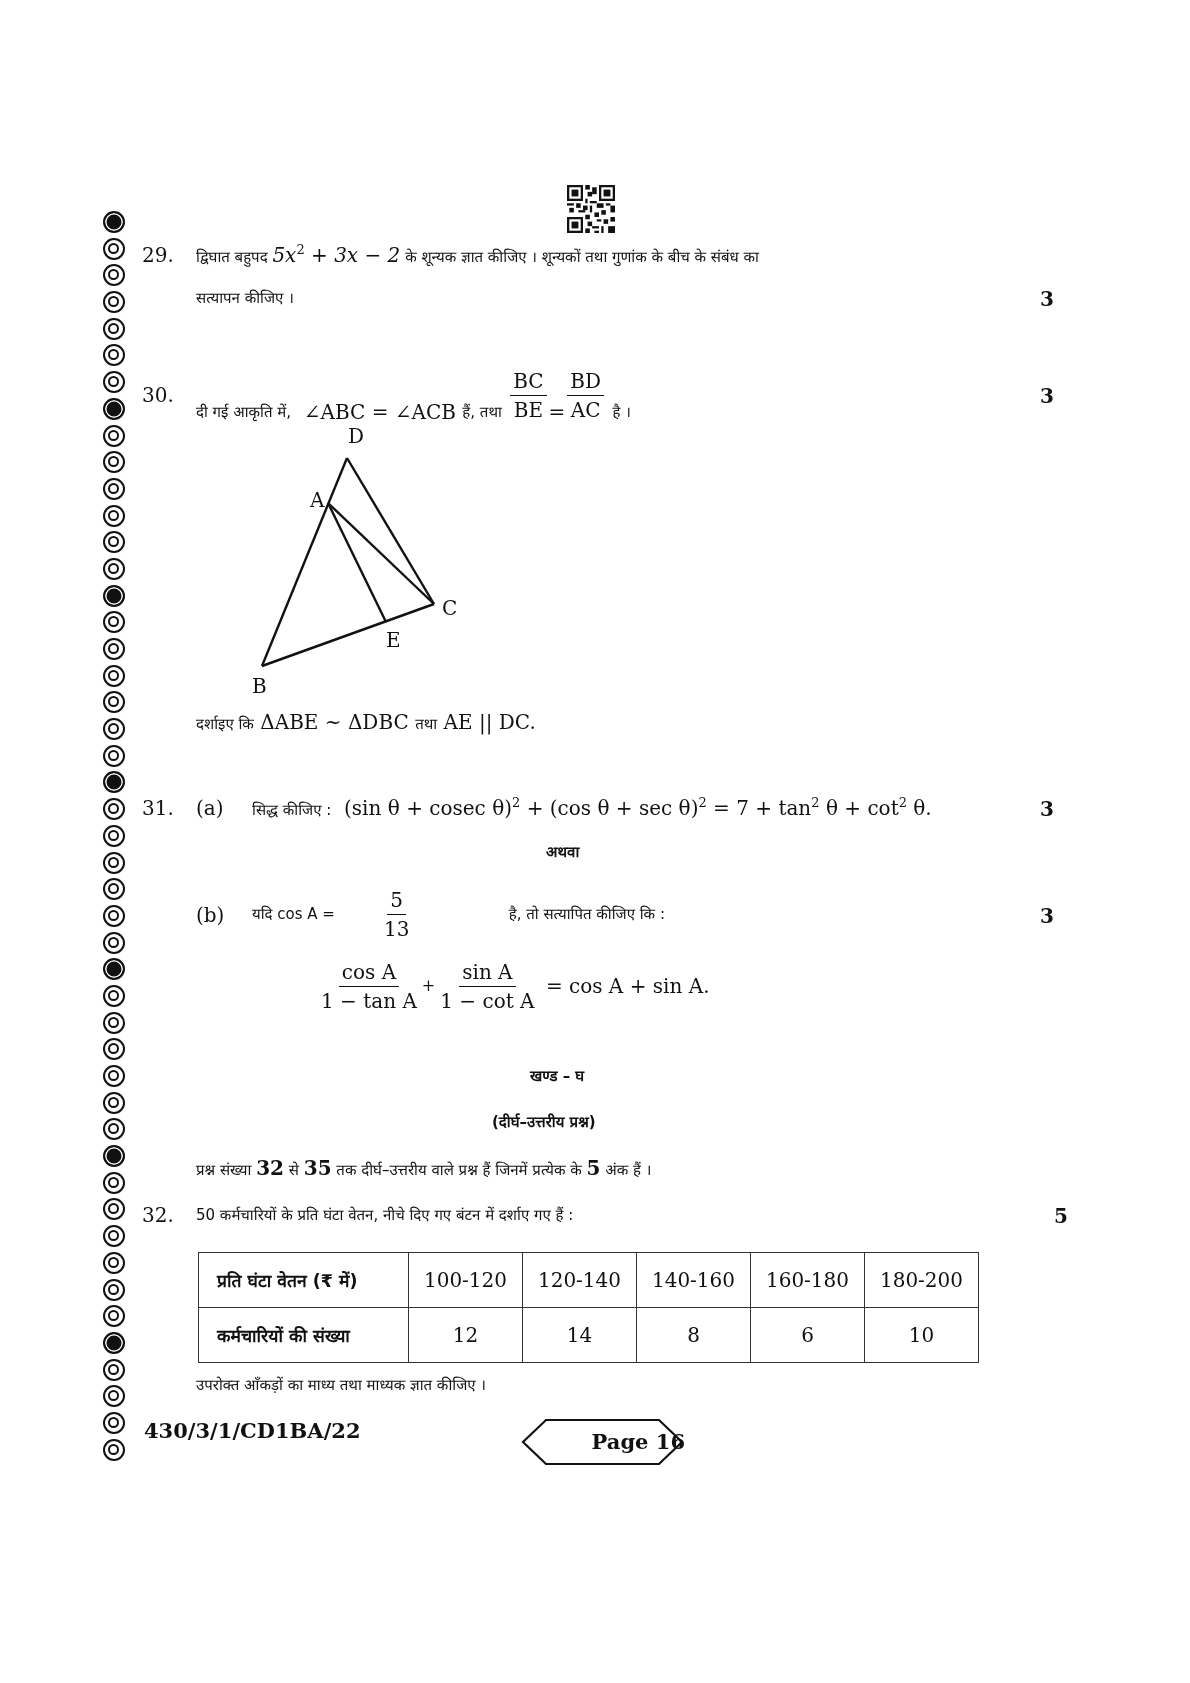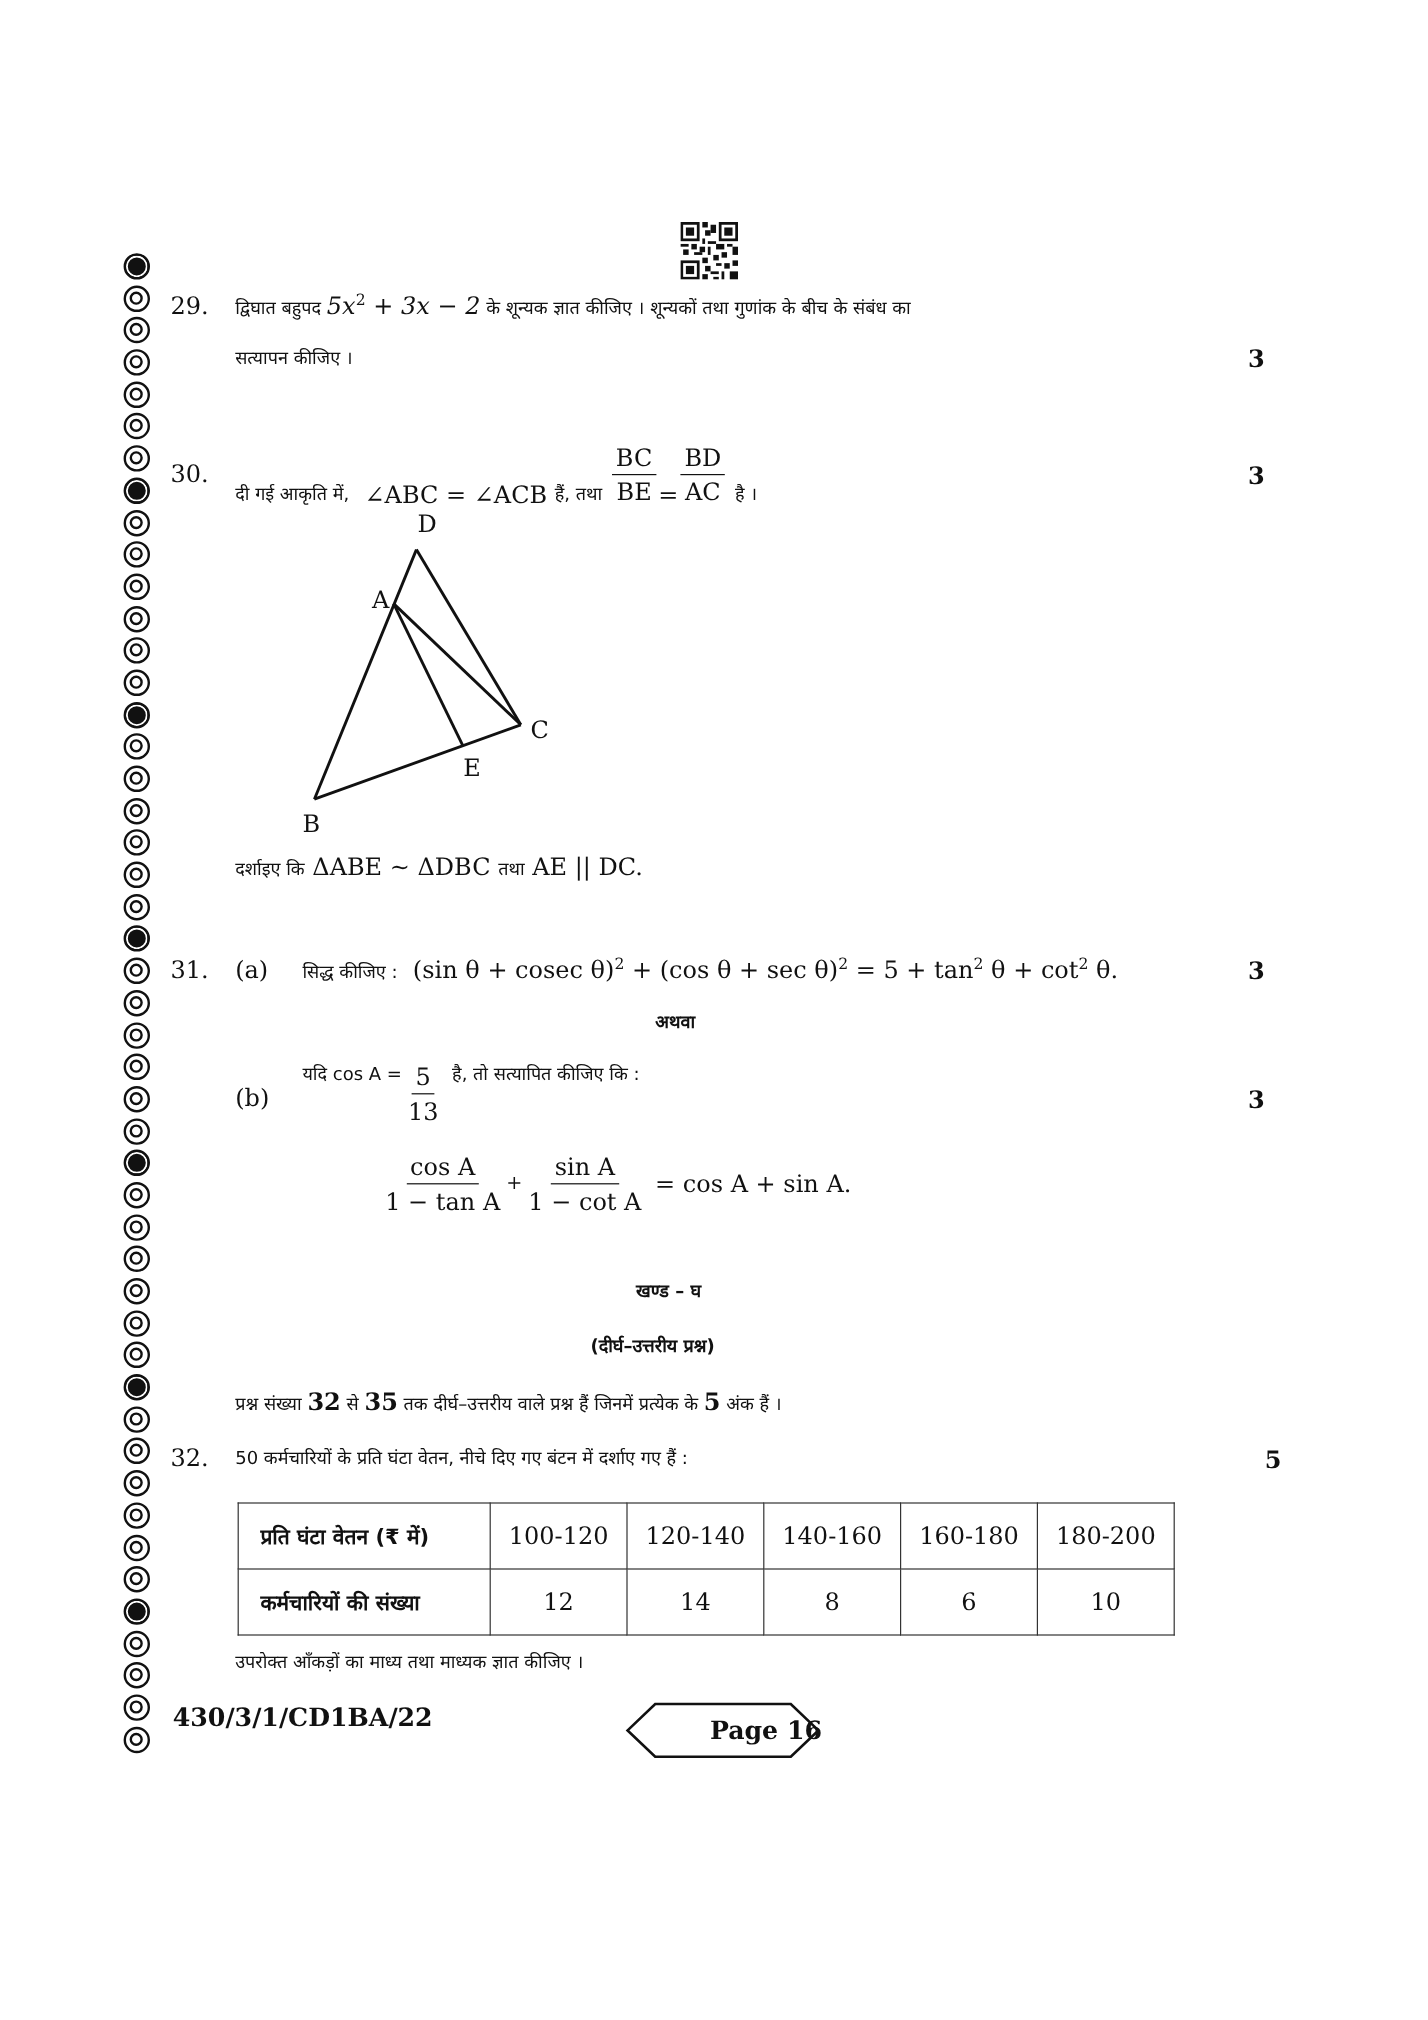--- a/index.html
+++ b/index.html
@@ -171,28 +171,28 @@
   <span class="deva">दर्शाइए कि</span>
   <span>ΔABE ~ ΔDBC</span>
   <span class="deva">तथा</span>
   <span>AE || DC.</span>
 </div>
 
 <div class="abs txt" style="left:142px; top:796px;">31.</div>
 <div class="abs txt" style="left:196px; top:796px;">(a)</div>
 <div class="abs txt" style="left:252px; top:796px;">
   <span class="deva">सिद्ध कीजिए :</span>&nbsp;
-  <span>(sin θ + cosec θ)</span><sup>2</sup><span> + (cos θ + sec θ)</span><sup>2</sup><span> = 5 + tan</span><sup>2</sup><span> θ + cot</span><sup>2</sup><span> θ.</span>
+  <span>(sin θ + cosec θ)</span><sup>2</sup><span> + (cos θ + sec θ)</span><sup>2</sup><span> = 7 + tan</span><sup>2</sup><span> θ + cot</span><sup>2</sup><span> θ.</span>
 </div>
 <div class="abs marks" style="left:1040px; top:797px;">3</div>
 
 <div class="abs txt deva bold" style="left:546px; top:840px;">अथवा</div>
 
 <div class="abs txt" style="left:196px; top:903px;">(b)</div>
-<div class="abs txt" style="left:252px; top:883px; display:flex; height:62px;">
+<div class="abs txt" style="left:252px; top:883px; display:flex; align-items:center; height:62px;gap:44px;">
   <span class="deva">यदि cos A =</span>
   <span class="frac">
       <span class="num">5</span>
       <span class="den">13</span>
     </span>&nbsp;
   <span class="deva">है, तो सत्यापित कीजिए कि :</span>
 </div>
 <div class="abs marks" style="left:1040px; top:904px;">3</div>
 
 <div class="abs txt" style="left:316px; top:954px; display:flex; align-items:center; height:64px;">

